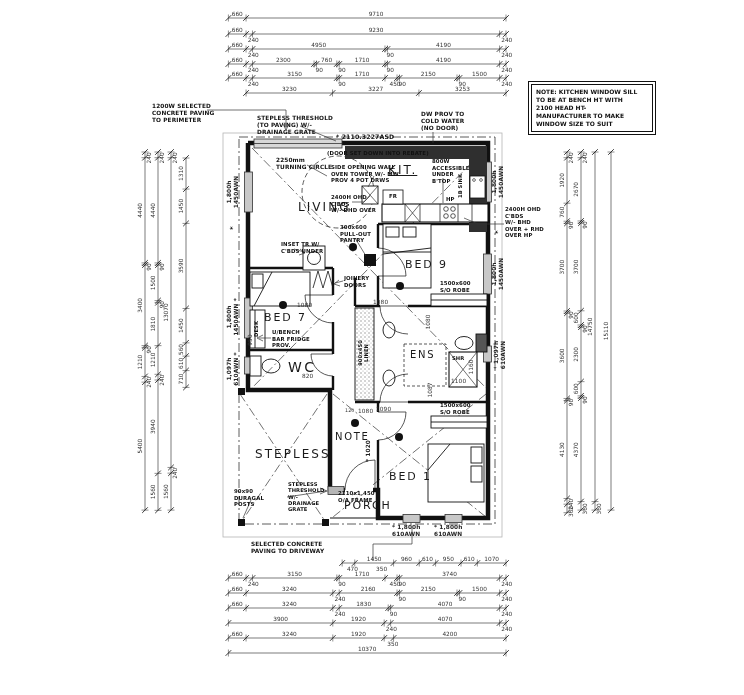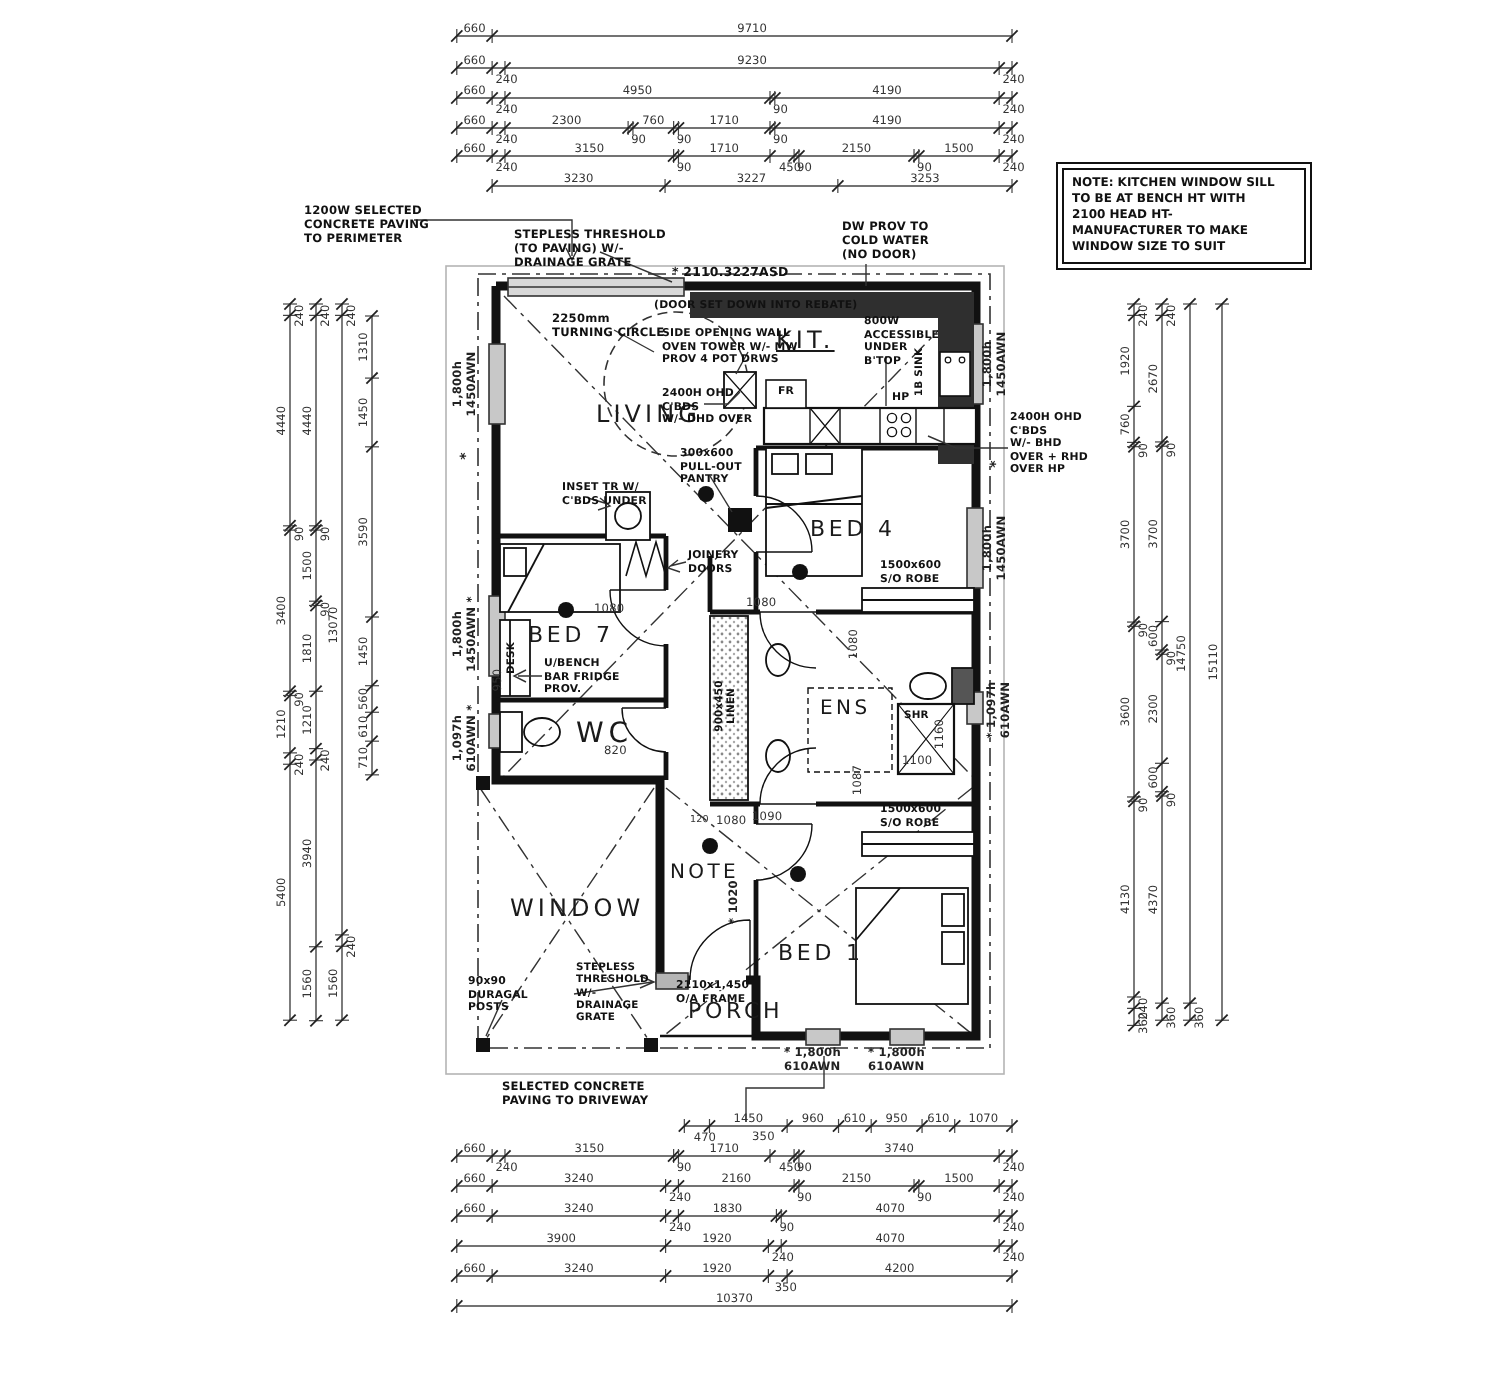--- a/index.html
+++ b/index.html
@@ -673,27 +673,27 @@
 
   <div id="note-box">NOTE: KITCHEN WINDOW SILL
 TO BE AT BENCH HT WITH
 2100 HEAD HT-
 MANUFACTURER TO MAKE
 WINDOW SIZE TO SUIT</div>
 
   <div id="labels">
       <div class="lbl room" style="left: 298px; top: 200px; font-size: 12px; text-align: right;">LIVING</div>
       <div class="lbl room" style="left: 388px; top: 163px; font-size: 12px; text-decoration: underline;">KIT.</div>
-      <div class="lbl room" style="left: 405px; top: 258px; font-size: 11px;">BED 4</div>
+      <div class="lbl room" style="left: 405px; top: 258px; font-size: 11px;">BED 9</div>
       <div class="lbl room" style="left: 264px; top: 311px; font-size: 11px;">BED 7</div>
       <div class="lbl room" style="left: 288px; top: 359px; font-size: 14px;">WC</div>
       <div class="lbl room" style="left: 410px; top: 349px; font-size: 10px;">ENS</div>
       <div class="lbl room" style="left: 335px; top: 431px; font-size: 10px;">NOTE</div>
       <div class="lbl room" style="left: 389px; top: 470px; font-size: 11px;">BED 1</div>
-      <div class="lbl room" style="left: 255px; top: 447px; font-size: 12px;">WINDOW</div>
+      <div class="lbl room" style="left: 255px; top: 447px; font-size: 12px;">STEPLESS</div>
       <div class="lbl room" style="left: 344px; top: 499px; font-size: 11px;">PORCH</div>
       <div class="lbl " style="left: 152px; top: 103px; font-size: 5.8px;">1200W SELECTED
 CONCRETE PAVING
 TO PERIMETER</div>
       <div class="lbl " style="left: 257px; top: 115px; font-size: 5.8px;">STEPLESS THRESHOLD
 (TO PAVING) W/-
 DRAINAGE GRATE</div>
       <div class="lbl " style="left: 421px; top: 111px; font-size: 5.8px;">DW PROV TO
 COLD WATER
 (NO DOOR)</div>

